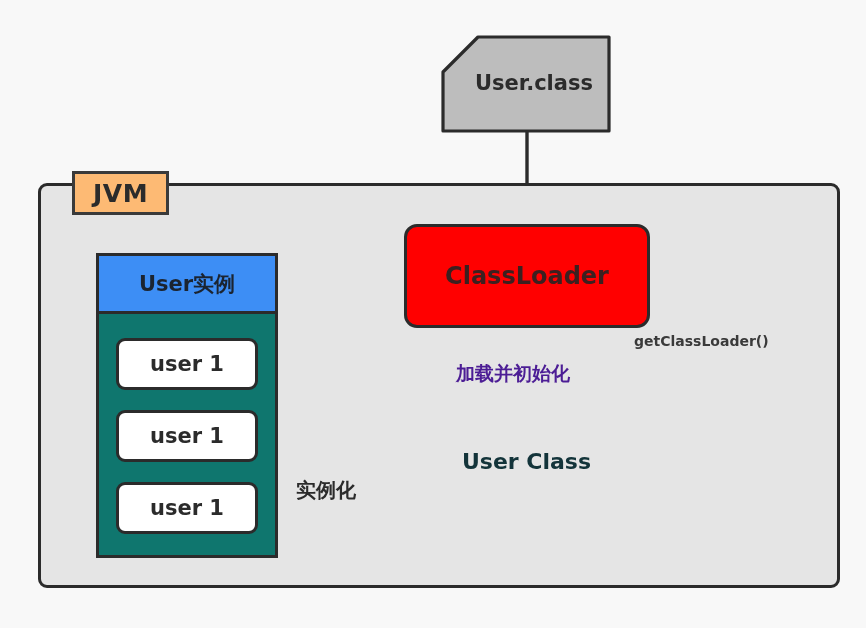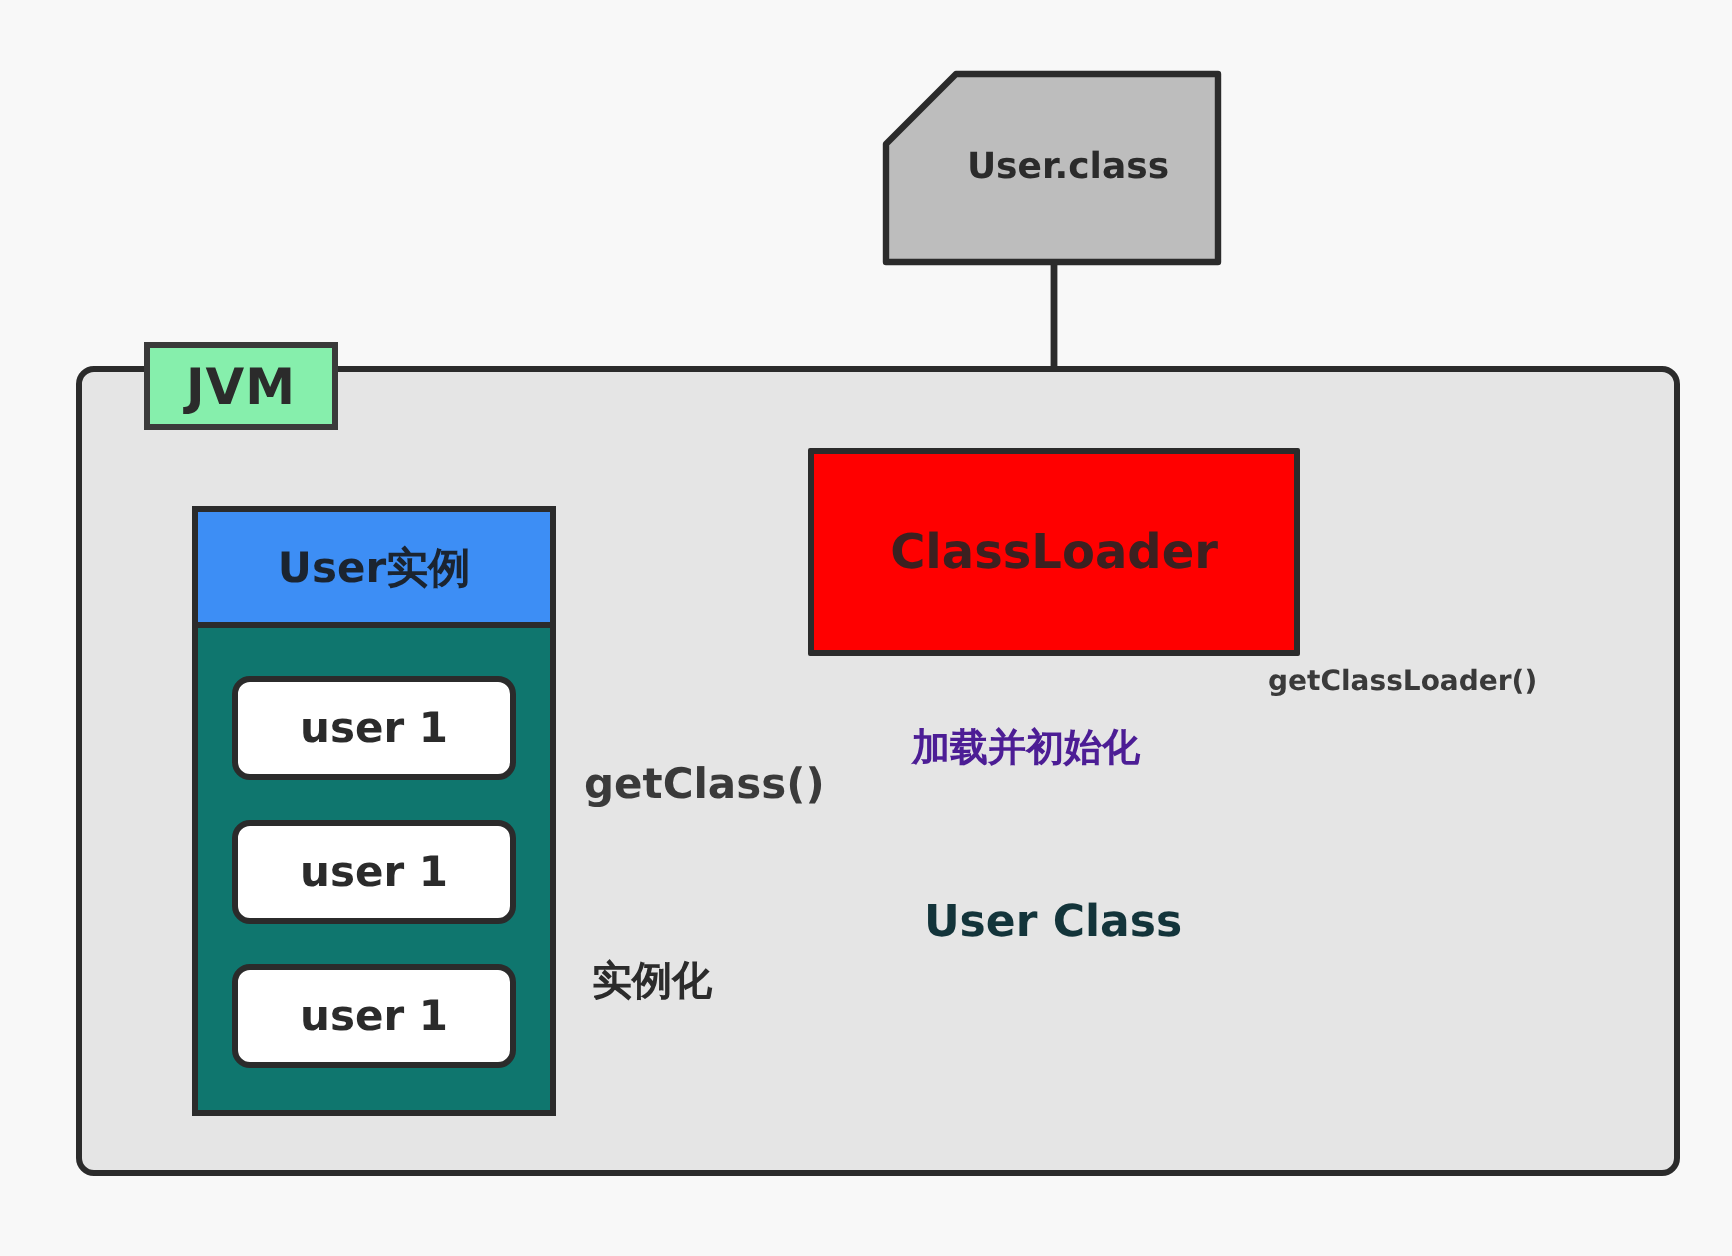--- a/index.html
+++ b/index.html
@@ -33,21 +33,21 @@
     border: 3px solid #2b2b2b;
     border-radius: 9px;
     box-sizing: border-box;
   }
   .jvm-tag {
     position: absolute;
     left: 72px;
     top: 171px;
     width: 97px;
     height: 44px;
-    background: #86efac;
+    background: #fdba74;
     border: 3px solid #3a3a3a;
     box-sizing: border-box;
     display: flex;
     align-items: center;
     justify-content: center;
     font-size: 25px;
     font-weight: bold;
     color: #2b2b2b;
     letter-spacing: 0.5px;
   }
@@ -61,21 +61,21 @@
   }
   .userclass-label {
     position: absolute;
     left: 0;
     top: 0;
     width: 172px;
     height: 98px;
     display: flex;
     align-items: center;
     justify-content: center;
-    font-size: 18px;
+    font-size: 21px;
     font-weight: bold;
     color: #2b2b2b;
     padding-left: 16px;
     box-sizing: border-box;
   }
   
   .stack-box {
     position: absolute;
     left: 96px;
     top: 253px;
@@ -121,21 +121,21 @@
   }
   
   .classloader-box {
     position: absolute;
     left: 404px;
     top: 224px;
     width: 246px;
     height: 104px;
     background: #ff0000;
     border: 3px solid #2b2b2b;
-    border-radius: 1px;
+    border-radius: 13px;
     box-sizing: border-box;
     display: flex;
     align-items: center;
     justify-content: center;
     font-size: 24px;
     font-weight: bold;
     color: #3c2020;
   }
   
   .ellipse-label {
@@ -210,18 +210,17 @@
       <div class="user-chip">user 1</div>
       <div class="user-chip">user 1</div>
       <div class="user-chip">user 1</div>
     </div>
   </div>
 
   <div class="classloader-box">ClassLoader</div>
 
   <div class="ellipse-label">User  Class</div>
 
-  <div class="edge-label" id="lbl-getclass">getClass()</div>
   <div class="edge-label" id="lbl-load">加载并初始化</div>
   <div class="edge-label" id="lbl-getcl">getClassLoader()</div>
   <div class="edge-label" id="lbl-instantiate">实例化</div>
 
 </div>
 
 </body></html>

